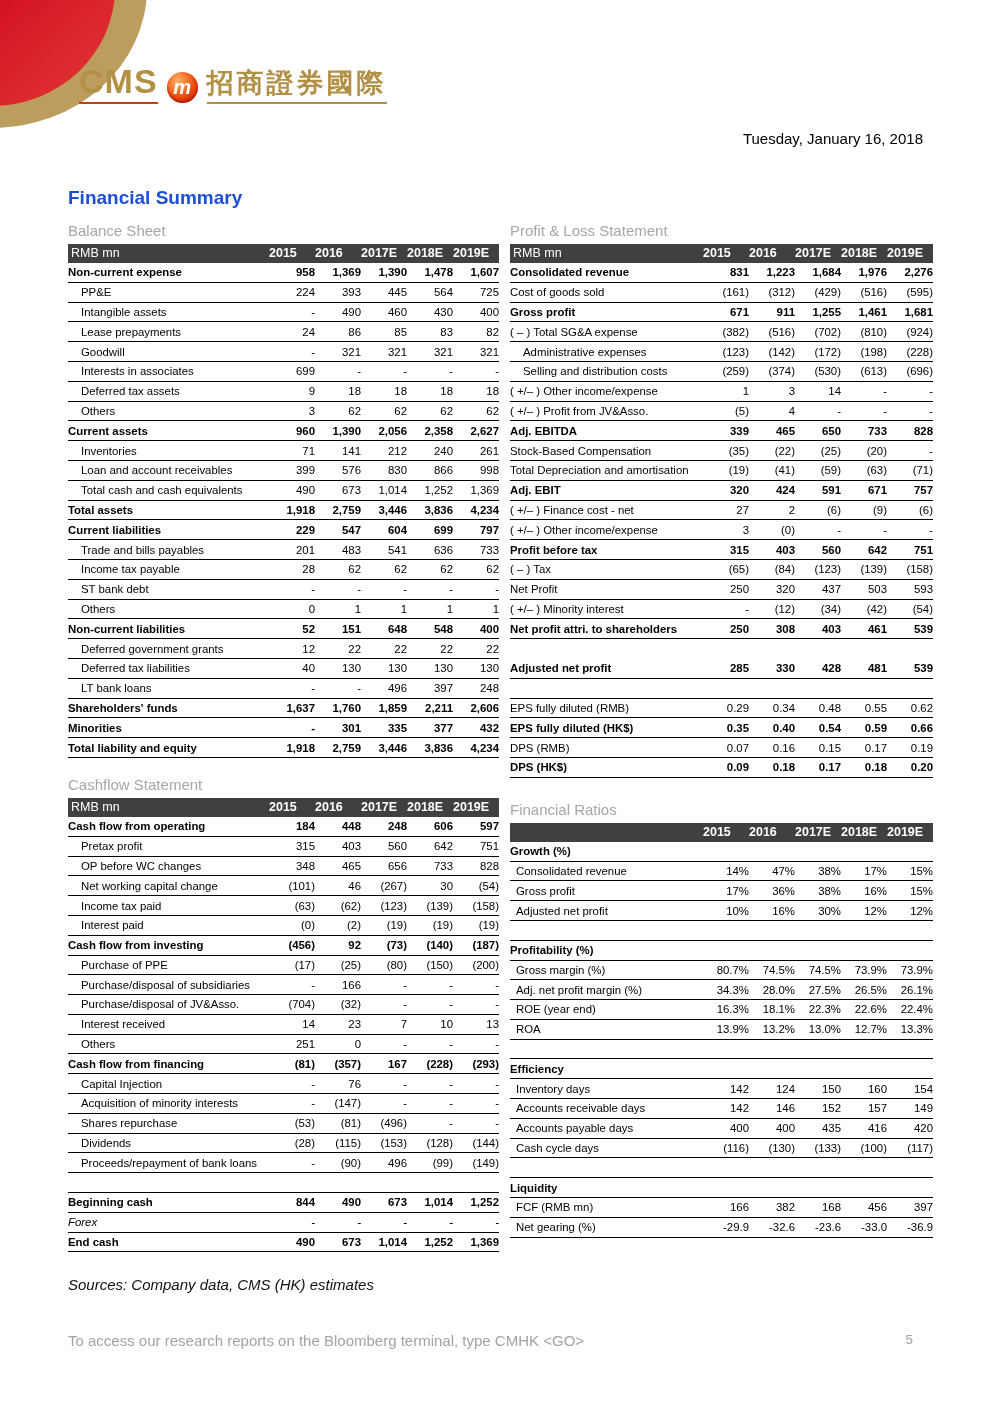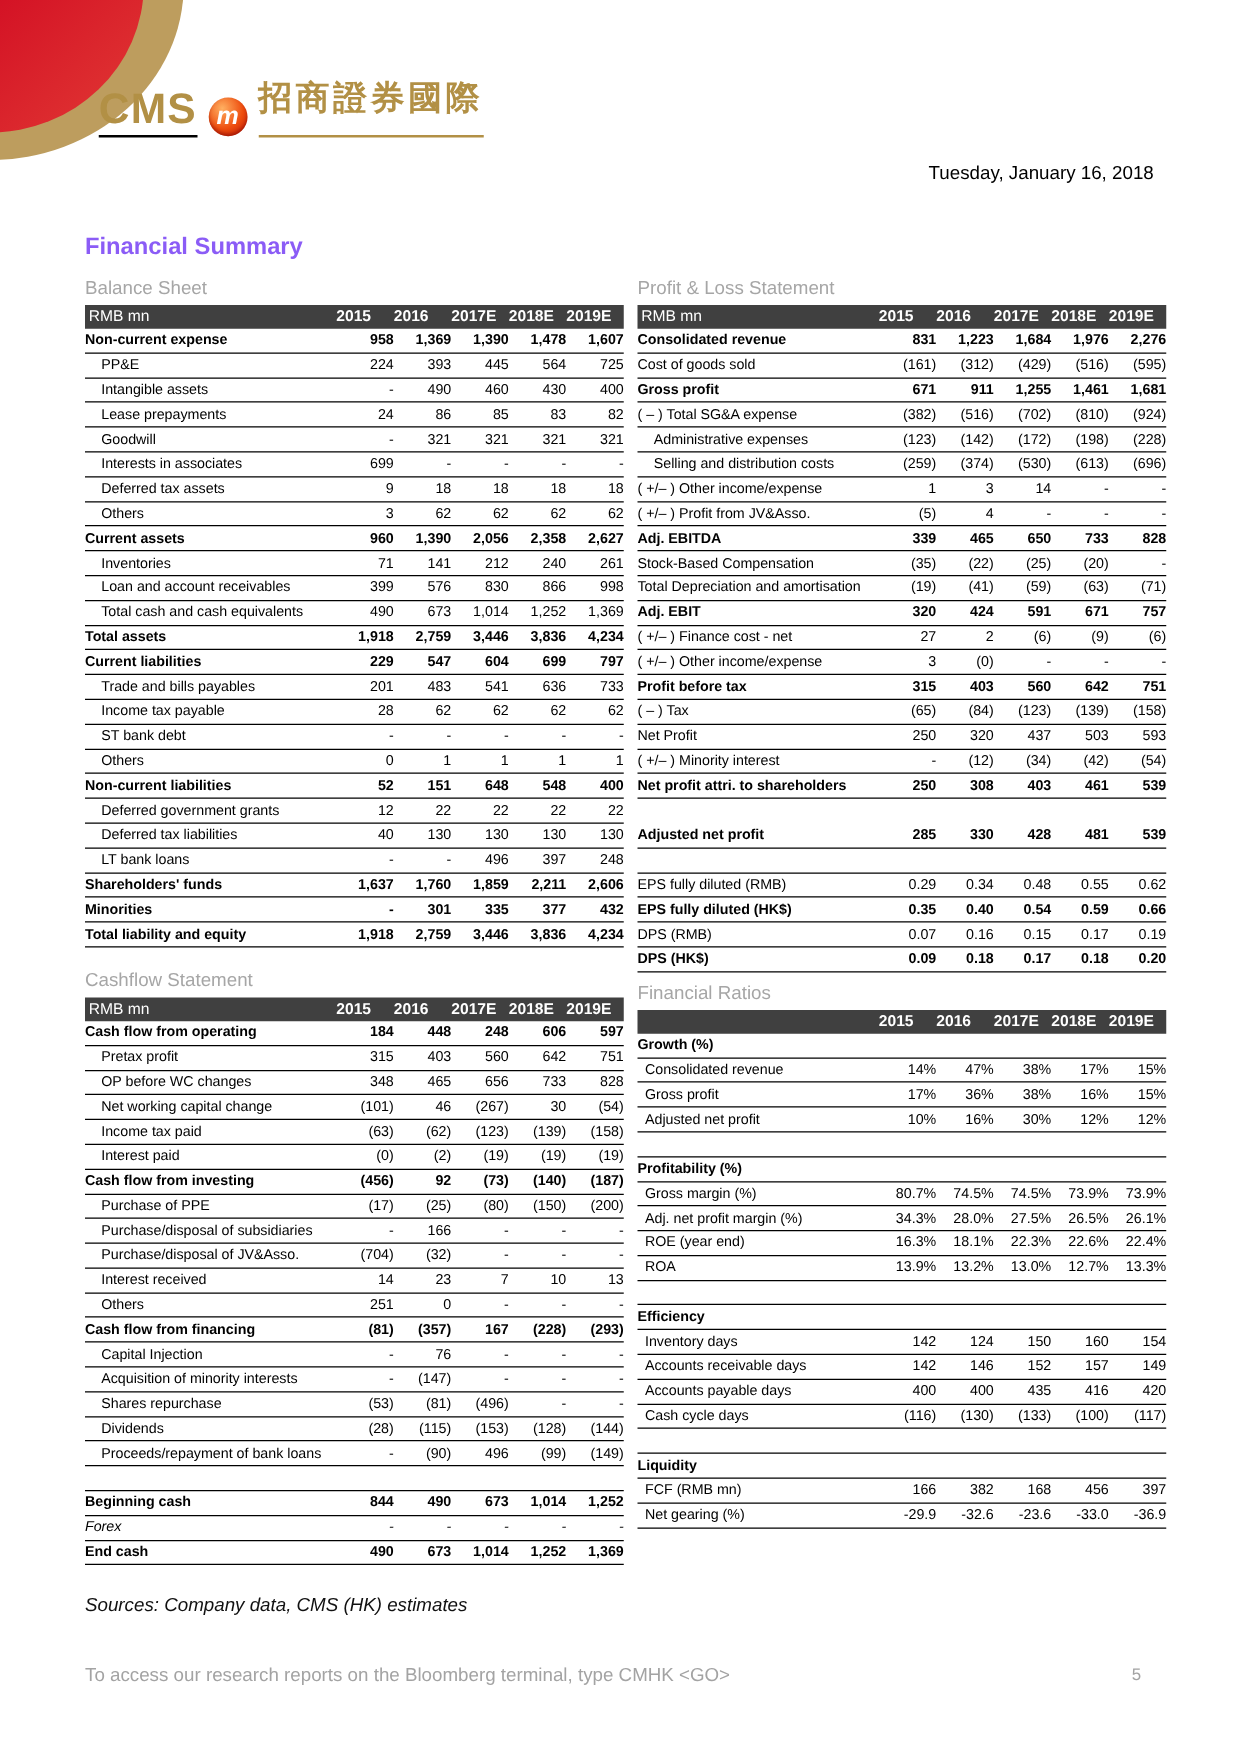--- a/index.html
+++ b/index.html
@@ -4,37 +4,37 @@
 <style>
   html,body { margin:0; padding:0; }
   body {
     width:993px; height:1403px; position:relative; background:#ffffff;
     font-family:"Liberation Sans", sans-serif; color:#000; overflow:hidden;
   }
   .corner { position:absolute; top:0; left:0; line-height:0; }
 
   .logo { position:absolute; left:79px; top:64px; display:flex; align-items:flex-end; gap:9px; }
   .logo .cms { font-size:34px; font-weight:bold; color:#b29045; letter-spacing:1px;
-    line-height:1; border-bottom:2px solid #000000; padding-bottom:4px; }
+    line-height:1; border-bottom:2px solid #c2410c; padding-bottom:4px; }
   .logo .m-badge { width:31px; height:31px; border-radius:50%;
     background:radial-gradient(circle at 35% 28%, #ffb061, #ee4d0e 55%, #c21807 100%);
     color:#fff; font-style:italic; font-weight:bold; font-size:20px;
     display:flex; align-items:center; justify-content:center; margin-bottom:1px;
     box-shadow:inset 0 -2px 3px rgba(120,0,0,.5); }
   .logo .cn { font-size:27px; font-weight:bold; color:#b29045; letter-spacing:3px;
-    line-height:1.1; border-bottom:2px solid #b29045; padding-bottom:14px; }
+    line-height:1.1; border-bottom:2px solid #b29045; padding-bottom:3px; }
 
   .date { position:absolute; top:130px; right:70px; font-size:15px; color:#000000; }
-  .page-title { position:absolute; left:68px; top:187px; font-size:19px; font-weight:bold; color:#8b5cf6; }
+  .page-title { position:absolute; left:68px; top:187px; font-size:19px; font-weight:bold; color:#1d4ed8; }
 
   .col { position:absolute; top:222px; }
   .col.left  { left:68px;  width:431px; }
   .col.right { left:510px; width:423px; }
   .section.gap-left  { margin-top:18px; }
-  .section.gap-right { margin-top:8px; }
+  .section.gap-right { margin-top:23px; }
 
   .section-title { font-size:15px; color:#a6a6a6; height:22px; line-height:18px; }
 
   .band, .row { display:grid; grid-template-columns:1fr 46px 46px 46px 46px 46px; align-items:center; }
   .band { background:#404040; color:#fff; height:19px; font-size:12.5px; line-height:19px; }
   .band .u { padding-left:3px; white-space:nowrap; }
   .band .v { text-align:left; font-weight:bold; }
 
   .row { height:19.8px; font-size:11.4px; border-bottom:1px solid #000; white-space:nowrap; box-sizing:border-box; }
   .row .l { overflow:hidden; }

